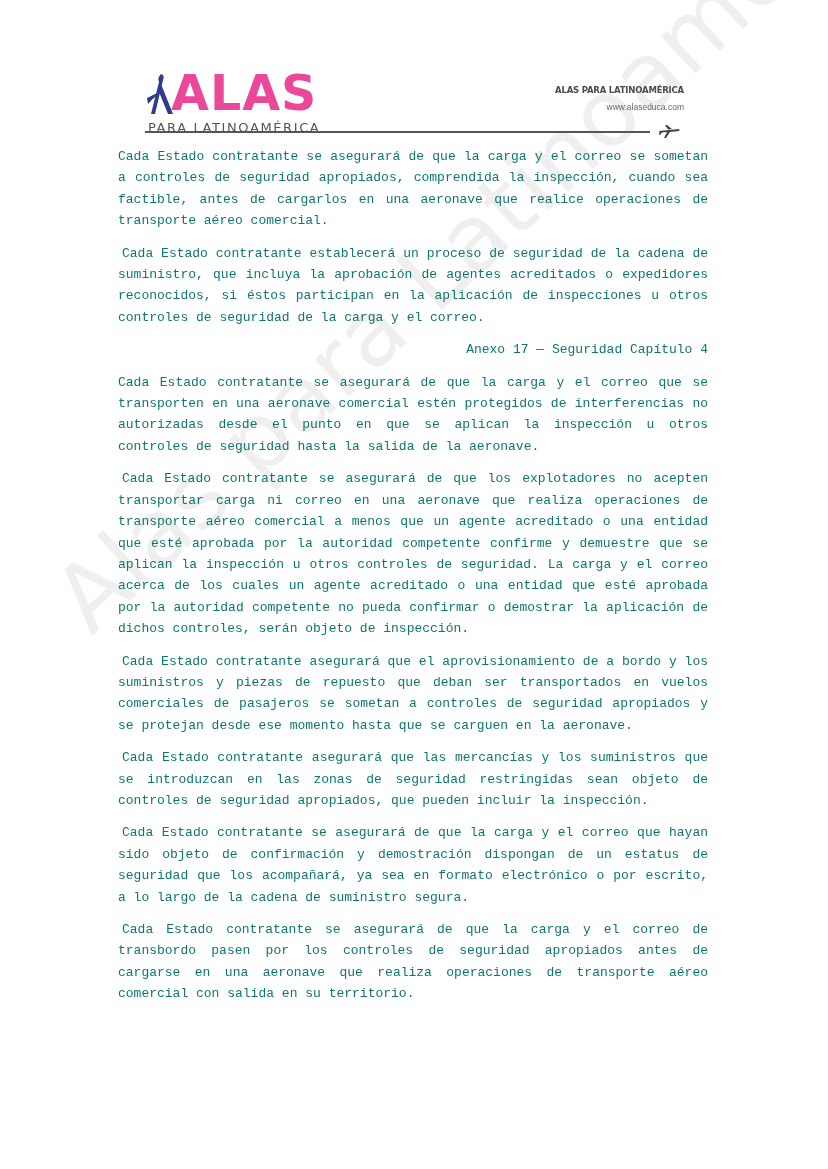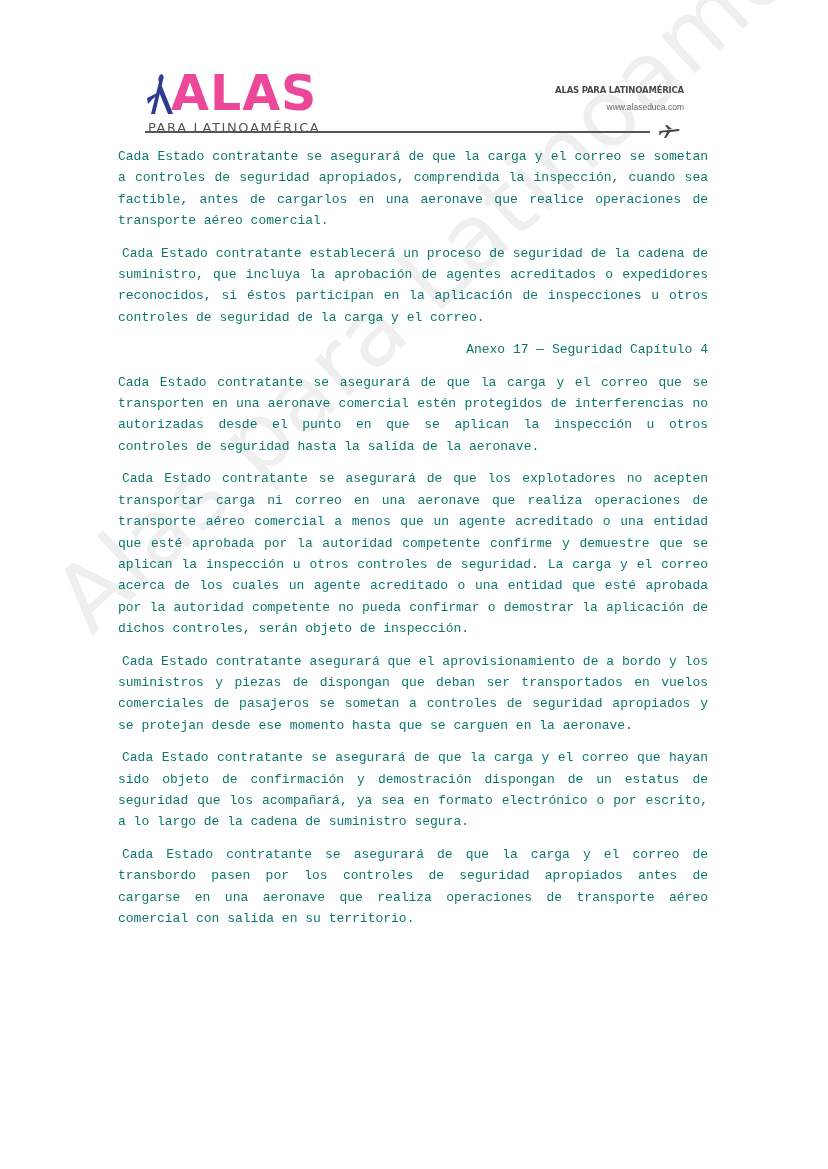--- a/index.html
+++ b/index.html
@@ -56,17 +56,18 @@
     <path d="M1 8 L21 6 Q22 7 21 8 L12 9 L8 15 L6 15 L9 9 L4 9.5 L2 12 L1 12 L1.5 9 Z" fill="#444"></path>
     <path d="M10 6.5 L7 2 L9 2 L14 6 Z" fill="#444"></path>
   </svg>
 
   <div class="content">
     <p>Cada Estado contratante se asegurará de que la carga y el correo se sometan a controles de seguridad apropiados, comprendida la inspección, cuando sea factible, antes de cargarlos en una aeronave que realice operaciones de transporte aéreo comercial.</p>
     <p class="indent">Cada Estado contratante establecerá un proceso de seguridad de la cadena de suministro, que incluya la aprobación de agentes acreditados o expedidores reconocidos, si éstos participan en la aplicación de inspecciones u otros controles de seguridad de la carga y el correo.</p>
     <p class="heading">Anexo 17 — Seguridad Capítulo 4</p>
     <p>Cada Estado contratante se asegurará de que la carga y el correo que se transporten en una aeronave comercial estén protegidos de interferencias no autorizadas desde el punto en que se aplican la inspección u otros controles de seguridad hasta la salida de la aeronave.</p>
     <p class="indent">Cada Estado contratante se asegurará de que los explotadores no acepten transportar carga ni correo en una aeronave que realiza operaciones de transporte aéreo comercial a menos que un agente acreditado o una entidad que esté aprobada por la autoridad competente confirme y demuestre que se aplican la inspección u otros controles de seguridad. La carga y el correo acerca de los cuales un agente acreditado o una entidad que esté aprobada por la autoridad competente no pueda confirmar o demostrar la aplicación de dichos controles, serán objeto de inspección.</p>
-    <p class="indent">Cada Estado contratante asegurará que el aprovisionamiento de a bordo y los suministros y piezas de dispongan que deban ser transportados en vuelos comerciales de pasajeros se sometan a controles de seguridad apropiados y se protejan desde ese momento hasta que se carguen en la aeronave.</p>
+    <p class="indent">Cada Estado contratante asegurará que el aprovisionamiento de a bordo y los suministros y piezas de repuesto que deban ser transportados en vuelos comerciales de pasajeros se sometan a controles de seguridad apropiados y se protejan desde ese momento hasta que se carguen en la aeronave.</p>
+    <p class="indent">Cada Estado contratante asegurará que las mercancías y los suministros que se introduzcan en las zonas de seguridad restringidas sean objeto de controles de seguridad apropiados, que pueden incluir la inspección.</p>
     <p class="indent">Cada Estado contratante se asegurará de que la carga y el correo que hayan sido objeto de confirmación y demostración dispongan de un estatus de seguridad que los acompañará, ya sea en formato electrónico o por escrito, a lo largo de la cadena de suministro segura.</p>
     <p class="indent">Cada Estado contratante se asegurará de que la carga y el correo de transbordo pasen por los controles de seguridad apropiados antes de cargarse en una aeronave que realiza operaciones de transporte aéreo comercial con salida en su territorio.</p>
   </div>
 </div>
 
 </body></html>

